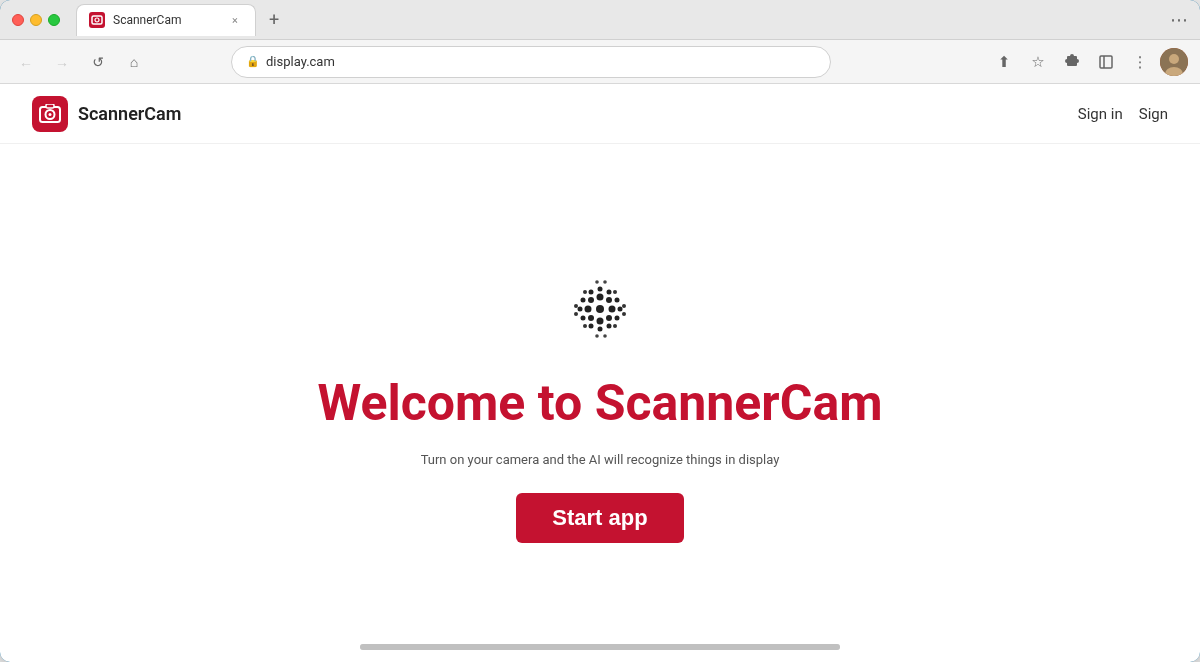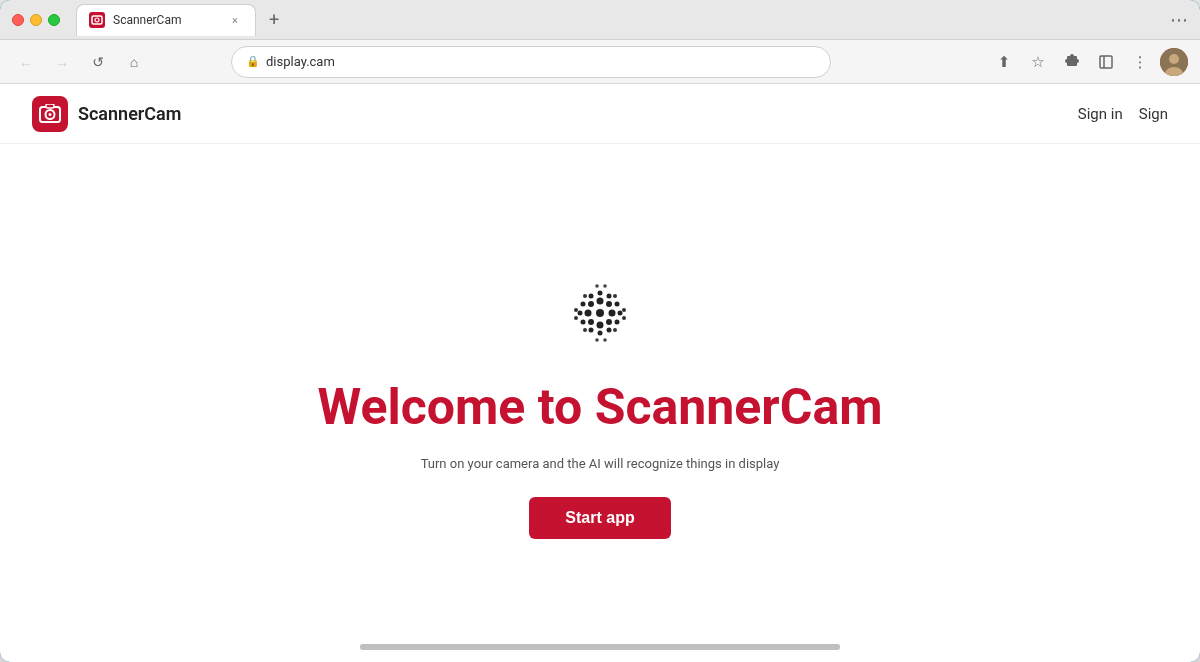--- a/index.html
+++ b/index.html
@@ -285,21 +285,21 @@
       color: #555;
       text-align: center;
     }
 
     .start-btn {
       background: #c41230;
       color: white;
       border: none;
       border-radius: 6px;
       padding: 12px 36px;
-      font-size: 16px;
+      font-size: 22px;
       font-weight: 600;
       cursor: pointer;
       margin-top: 6px;
     }
 
     
     .site-scrollbar-container {
       position: absolute;
       bottom: 12px;
       left: 50%;

